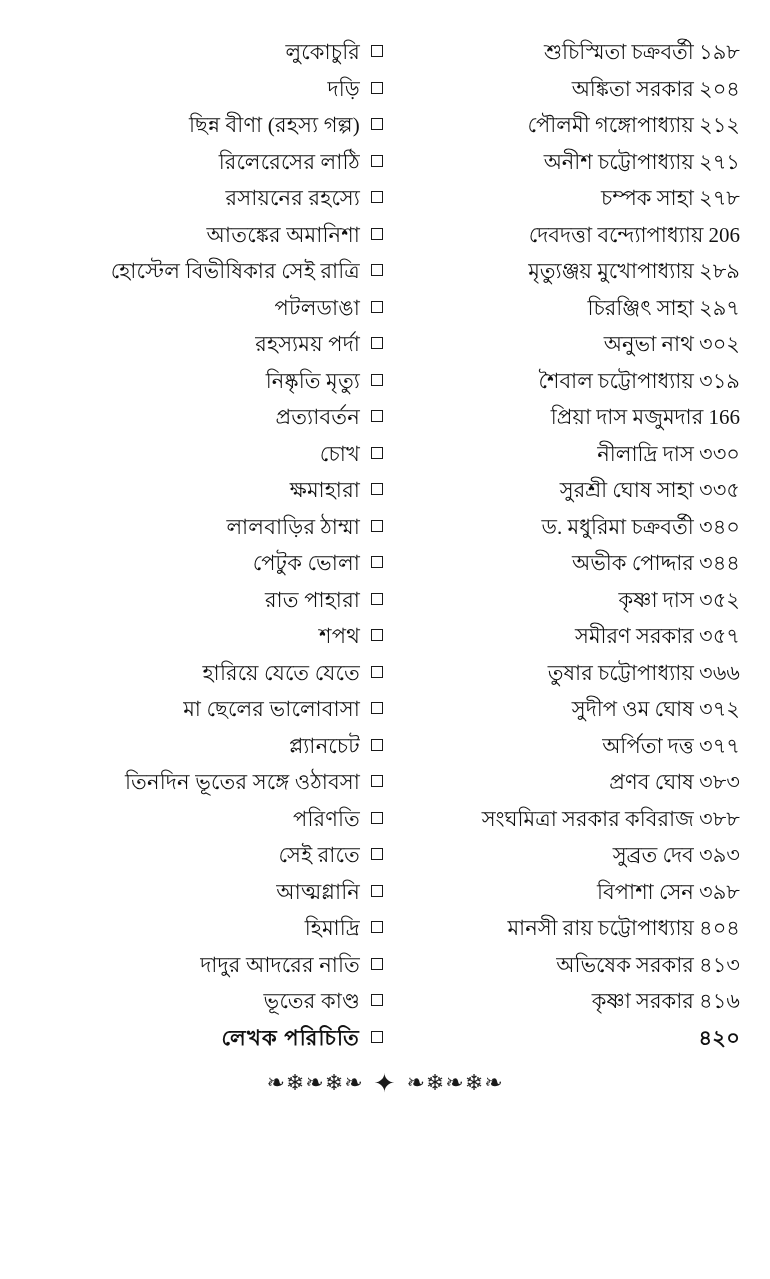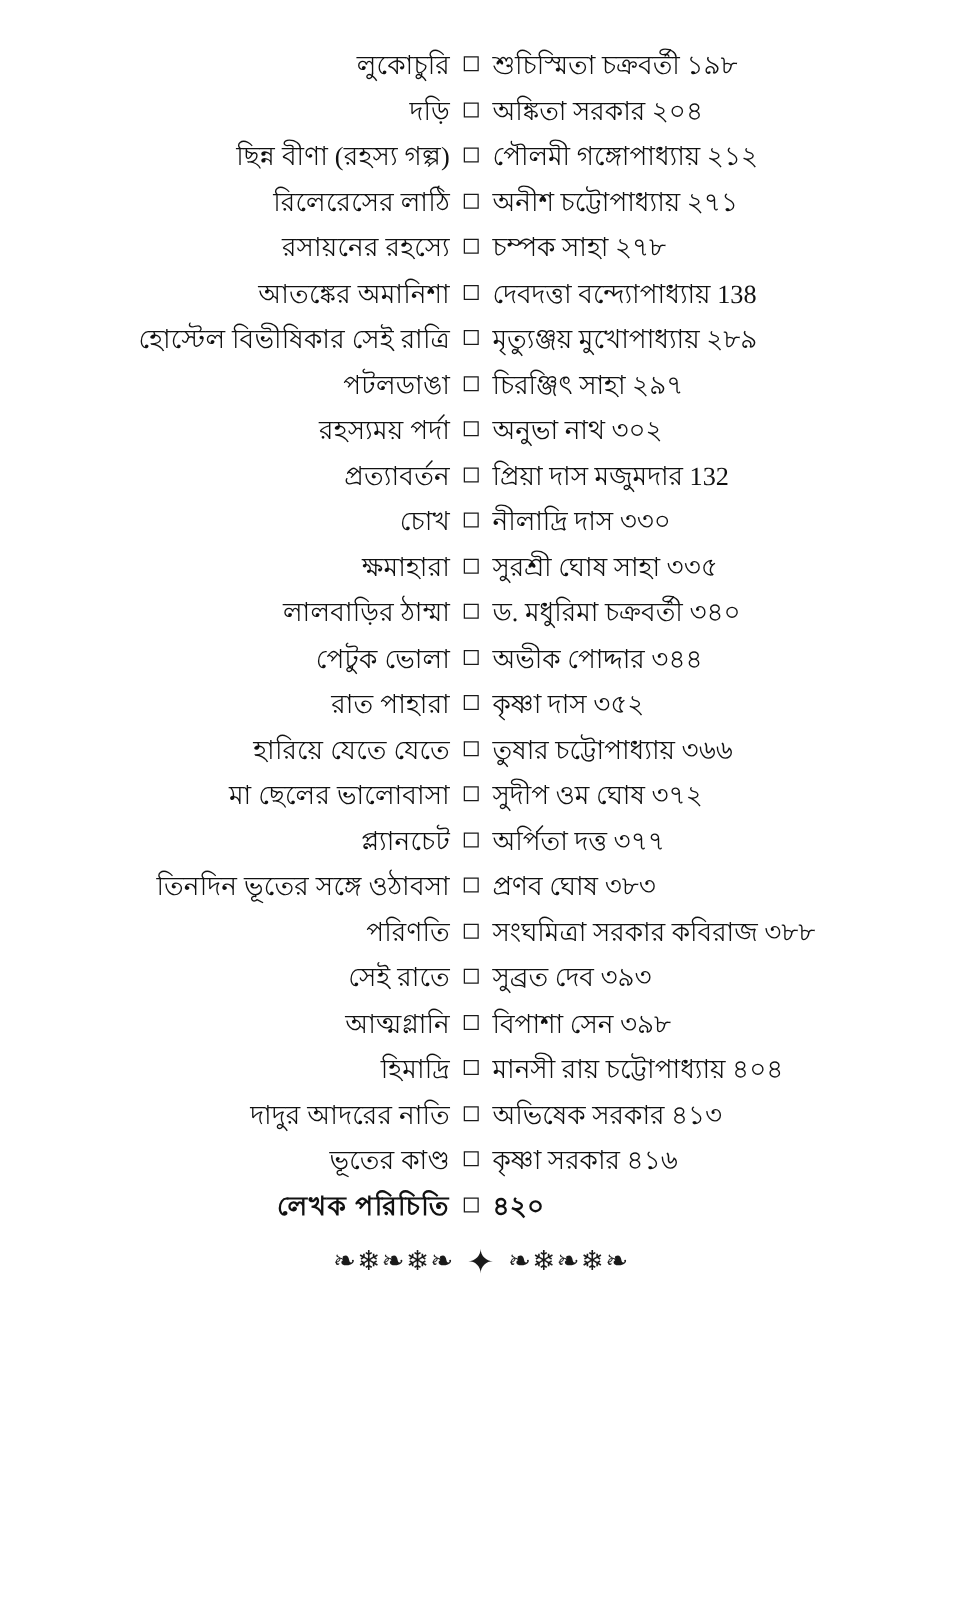--- a/index.html
+++ b/index.html
@@ -41,21 +41,21 @@
     text-align: right;
     padding-right: 14px;
     letter-spacing: 0.2px;
   }
   .col-mark {
     width: 34px;
     text-align: center;
   }
   .col-author {
     width: auto;
-    text-align: left;
+    text-align: right;
     padding-left: 12px;
     font-family: Liberation Serif, serif;
   }
   .sqmark {
     display: inline-block;
     width: 12px;
     height: 12px;
     border: 1.6px solid #1a1a1a;
     box-sizing: border-box;
     position: relative;
@@ -119,41 +119,46 @@
           <td class="col-author">অনীশ চট্টোপাধ্যায় ২৭১</td>
         </tr>
         <tr>
           <td class="col-title">রসায়নের রহস্যে</td>
           <td class="col-mark"><span class="sqmark"></span></td>
           <td class="col-author">চম্পক সাহা ২৭৮</td>
         </tr>
         <tr>
           <td class="col-title">আতঙ্কের অমানিশা</td>
           <td class="col-mark"><span class="sqmark"></span></td>
-          <td class="col-author">দেবদত্তা বন্দ্যোপাধ্যায় 138</td>
+          <td class="col-author">দেবদত্তা বন্দ্যোপাধ্যায় 206</td>
         </tr>
         <tr>
           <td class="col-title">হোস্টেল বিভীষিকার সেই রাত্রি</td>
           <td class="col-mark"><span class="sqmark"></span></td>
           <td class="col-author">মৃত্যুঞ্জয় মুখোপাধ্যায় ২৮৯</td>
         </tr>
         <tr>
           <td class="col-title">পটলডাঙা</td>
           <td class="col-mark"><span class="sqmark"></span></td>
           <td class="col-author">চিরঞ্জিৎ সাহা ২৯৭</td>
         </tr>
         <tr>
           <td class="col-title">রহস্যময় পর্দা</td>
           <td class="col-mark"><span class="sqmark"></span></td>
           <td class="col-author">অনুভা নাথ ৩০২</td>
         </tr>
         <tr>
+          <td class="col-title">নিষ্কৃতি মৃত্যু</td>
+          <td class="col-mark"><span class="sqmark"></span></td>
+          <td class="col-author">শৈবাল চট্টোপাধ্যায় ৩১৯</td>
+        </tr>
+        <tr>
           <td class="col-title">প্রত্যাবর্তন</td>
           <td class="col-mark"><span class="sqmark"></span></td>
-          <td class="col-author">প্রিয়া দাস মজুমদার 132</td>
+          <td class="col-author">প্রিয়া দাস মজুমদার 166</td>
         </tr>
         <tr>
           <td class="col-title">চোখ</td>
           <td class="col-mark"><span class="sqmark"></span></td>
           <td class="col-author">নীলাদ্রি দাস ৩৩০</td>
         </tr>
         <tr>
           <td class="col-title">ক্ষমাহারা</td>
           <td class="col-mark"><span class="sqmark"></span></td>
           <td class="col-author">সুরশ্রী ঘোষ সাহা ৩৩৫</td>
@@ -165,20 +170,25 @@
         </tr>
         <tr>
           <td class="col-title">পেটুক ভোলা</td>
           <td class="col-mark"><span class="sqmark"></span></td>
           <td class="col-author">অভীক পোদ্দার ৩৪৪</td>
         </tr>
         <tr>
           <td class="col-title">রাত পাহারা</td>
           <td class="col-mark"><span class="sqmark"></span></td>
           <td class="col-author">কৃষ্ণা দাস ৩৫২</td>
+        </tr>
+        <tr>
+          <td class="col-title">শপথ</td>
+          <td class="col-mark"><span class="sqmark"></span></td>
+          <td class="col-author">সমীরণ সরকার ৩৫৭</td>
         </tr>
         <tr>
           <td class="col-title">হারিয়ে যেতে যেতে</td>
           <td class="col-mark"><span class="sqmark"></span></td>
           <td class="col-author">তুষার চট্টোপাধ্যায় ৩৬৬</td>
         </tr>
         <tr>
           <td class="col-title">মা ছেলের ভালোবাসা</td>
           <td class="col-mark"><span class="sqmark"></span></td>
           <td class="col-author">সুদীপ ওম ঘোষ ৩৭২</td>

